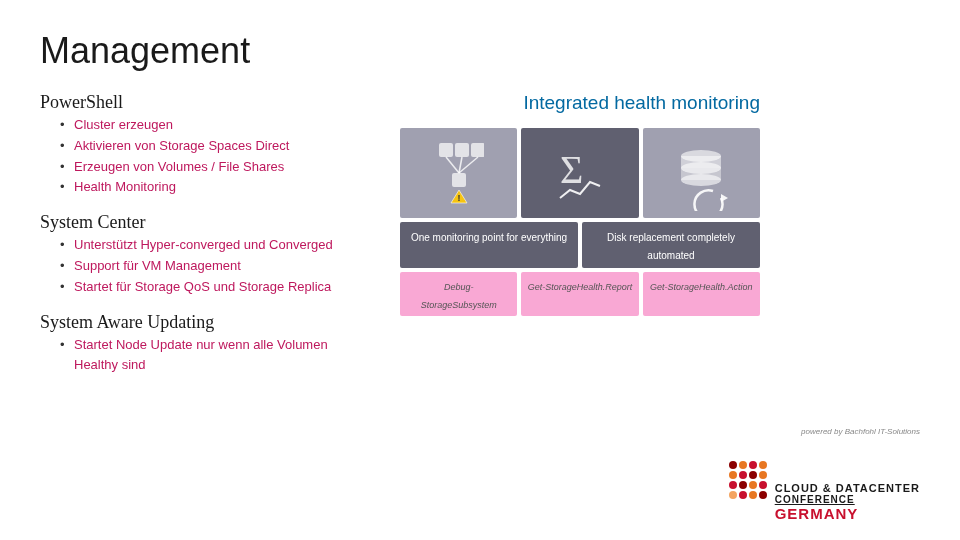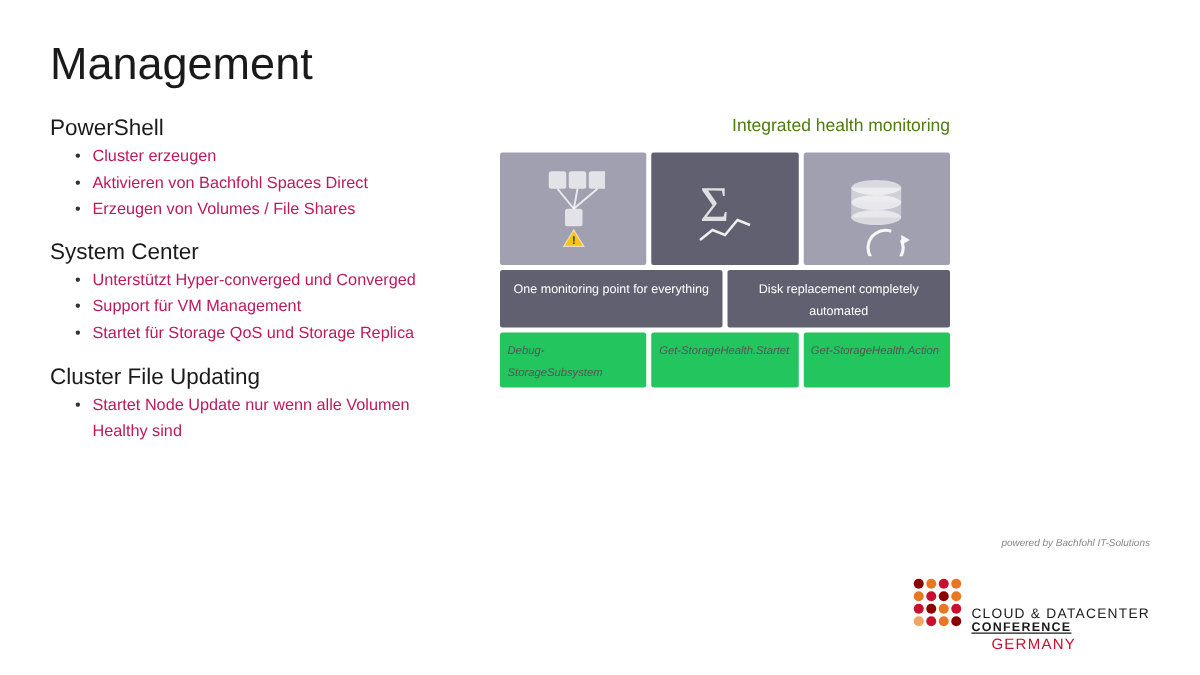--- a/index.html
+++ b/index.html
@@ -38,20 +38,21 @@
       display: flex;
       flex-direction: column;
       gap: 14px;
     }
 
     .section-heading {
       font-size: 18px;
       font-weight: 400;
       color: #1a1a1a;
       margin-bottom: 2px;
+      font-family: Liberation Serif, serif;
     }
 
     .bullet-list {
       list-style: none;
       padding-left: 20px;
     }
 
     .bullet-list li {
       font-size: 13px;
       color: #be185d;
@@ -68,23 +69,23 @@
     }
 
     .right-column {
       width: 360px;
       display: flex;
       flex-direction: column;
       gap: 8px;
     }
 
     .integrated-title {
-      font-size: 14px;
+      font-size: 19px;
       font-weight: 400;
-      color: #4d7c0f;
+      color: #0369a1;
       text-align: right;
       margin-bottom: 6px;
     }
 
     .monitoring-grid {
       display: flex;
       flex-direction: column;
       gap: 4px;
     }
 
@@ -129,23 +130,24 @@
       line-height: 1.3;
     }
 
     .monitor-cmds-row {
       display: flex;
       gap: 4px;
     }
 
     .monitor-cmd-box {
       flex: 1;
-      background: #22c55e;
+      background: #f9a8d4;
       border-radius: 2px;
       padding: 4px 6px;
+      text-align: center;
     }
 
     .monitor-cmd-box .cmd-text {
       font-size: 9px;
       color: #555;
       font-style: italic;
       line-height: 1.3;
     }
 
     .branding {
@@ -189,75 +191,75 @@
     .dot.light { background: #f4a460; }
     .dot.dark { background: #8b0000; }
 
     .brand-text {
       display: flex;
       flex-direction: column;
     }
 
     .brand-line1 {
       font-size: 11px;
-      font-weight: 400;
+      font-weight: 700;
       color: #1a1a1a;
       letter-spacing: 1px;
       text-transform: uppercase;
       margin-top: 44px;
     }
 
     .brand-line2 {
       font-size: 10px;
       font-weight: 700;
       color: #1a1a1a;
       letter-spacing: 1px;
       text-transform: uppercase;
       text-decoration: underline;
     }
 
     .brand-line3 {
-      font-size: 12px;
-      font-weight: 400;
+      font-size: 15px;
+      font-weight: 700;
       color: #c8102e;
       letter-spacing: 1px;
       text-transform: uppercase;
-      margin-left: 16px;
     }
   </style>
 </head>
 <body>
 
 <div class="page">
   <h1 class="page-title">Management</h1>
 
   <div class="content-area">
 
     <div class="left-column">
 
       <div>
         <div class="section-heading">PowerShell</div>
         <ul class="bullet-list">
           <li><span>Cluster erzeugen</span></li>
-          <li><span>Aktivieren von Bachfohl Spaces Direct</span></li>
+          <li><span>Aktivieren von Storage Spaces Direct</span></li>
           <li><span>Erzeugen von Volumes / File Shares</span></li>
+          <li><span>Health Monitoring</span></li>
         </ul>
       </div>
 
       <div>
         <div class="section-heading">System Center</div>
         <ul class="bullet-list">
           <li><span>Unterstützt Hyper-converged und Converged</span></li>
           <li><span>Support für VM Management</span></li>
           <li><span>Startet für Storage QoS und Storage Replica</span></li>
         </ul>
       </div>
 
       <div>
-        <div class="section-heading">Cluster File Updating</div>
+        <div class="section-heading">System Aware Updating</div>
         <ul class="bullet-list">
           <li><span>Startet Node Update nur wenn alle Volumen Healthy sind</span></li>
         </ul>
       </div>
 
     </div>
 
     <div class="right-column">
       <div class="integrated-title">Integrated health monitoring</div>
 
@@ -311,21 +313,21 @@
           <div class="monitor-label-box">
             <span class="main-label">Disk replacement completely automated</span>
           </div>
         </div>
 
         <div class="monitor-cmds-row">
           <div class="monitor-cmd-box">
             <span class="cmd-text">Debug-StorageSubsystem</span>
           </div>
           <div class="monitor-cmd-box">
-            <span class="cmd-text">Get-StorageHealth.Startet</span>
+            <span class="cmd-text">Get-StorageHealth.Report</span>
           </div>
           <div class="monitor-cmd-box">
             <span class="cmd-text">Get-StorageHealth.Action</span>
           </div>
         </div>
 
       </div>
     </div>
 
   </div>

